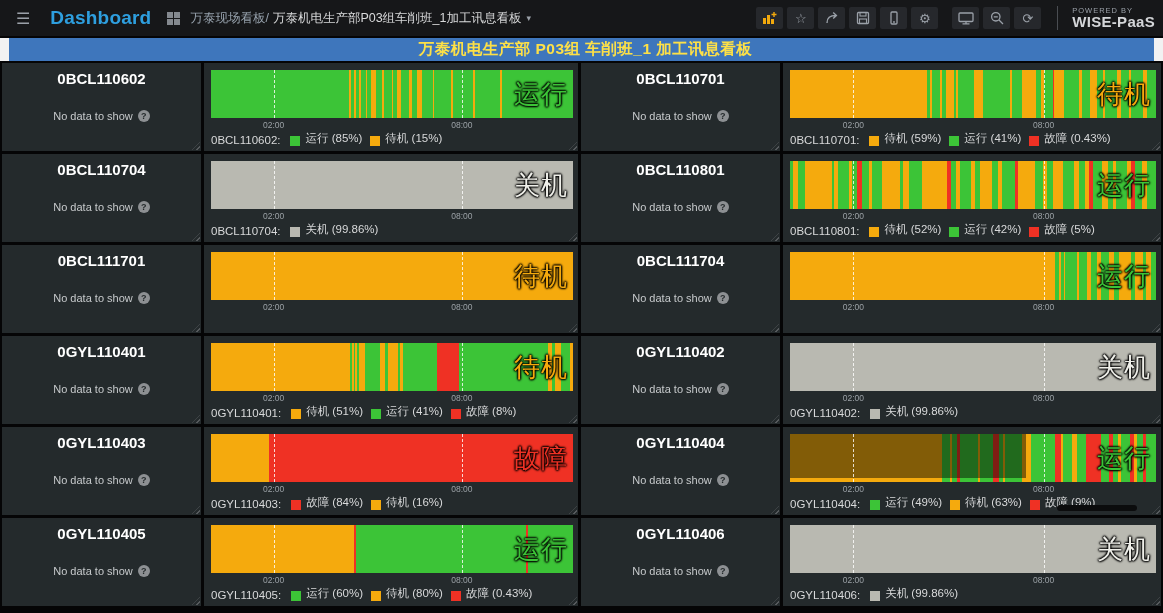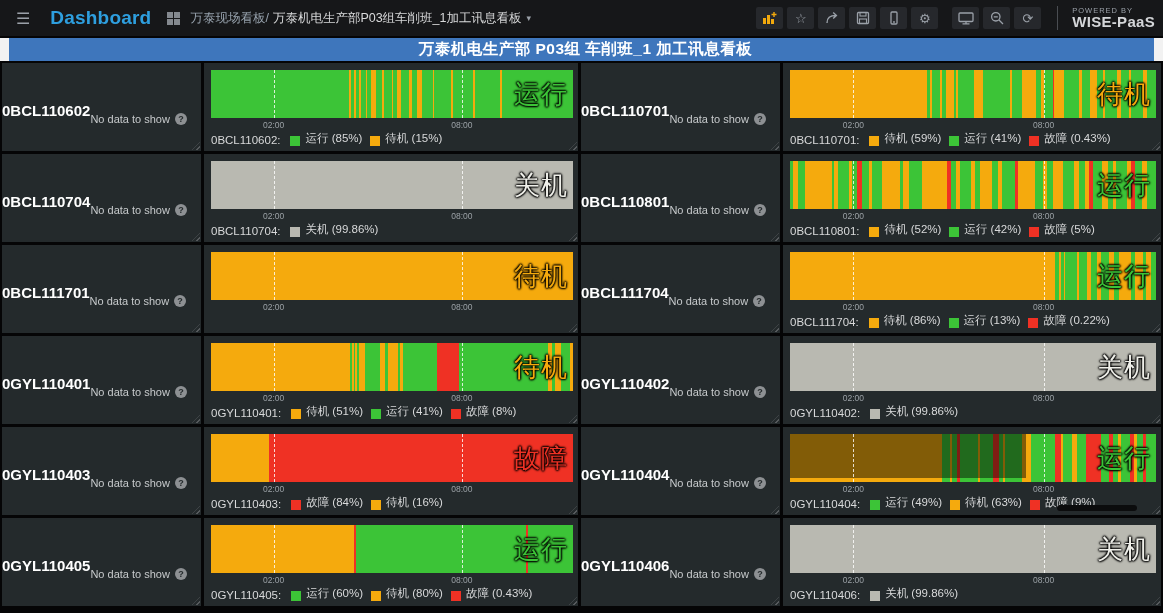--- a/index.html
+++ b/index.html
@@ -25,29 +25,29 @@
   .timebox .t-range { color:#b3b8bd; font-size:11.5px; }
   .timebox .t-refresh { color:#ed7e1e; font-size:11.5px; }
   .nav-divider { width:1px; height:24px; background:#4a4d52; margin:0 10px 0 12px; }
   .powered { text-align:left; line-height:1; }
   .powered .l1 { color:#9aa0a8; font-size:7.5px; letter-spacing:1px; }
   .powered .l2 { color:#d4d6d9; font-size:15px; font-weight:bold; letter-spacing:.3px; }
 
   
   .title-row { height:23px; display:flex; align-items:stretch; margin-top:2px; }
   .row-edge { width:9px; background:#f2f2f2; }
-  .title-bar { flex:1; background:#3e76bc; color:#ffffff; font-weight:bold; font-size:15.5px;
+  .title-bar { flex:1; background:#3e76bc; color:#fde047; font-weight:bold; font-size:15.5px;
     display:flex; align-items:center; justify-content:center; letter-spacing:.5px;padding-left:8px; }
 
   
   .grid { display:grid; grid-template-columns:199px 374px 199px 1fr; grid-auto-rows:88px;
     gap:3px; padding:2px; background:#050506; }
   .panel { background:#242a2c; position:relative; overflow:hidden; }
 
-  .info-panel { display:flex; align-items:center; }
+  .info-panel { display:flex; flex-direction:column; align-items:center; }
   .p-title { color:#fff; font-weight:bold; font-size:15px; margin-top:7px; cursor:pointer; }
   .nodata { margin-top:23px; color:#c7cacc; font-size:11px; display:flex; align-items:center; gap:5px; }
   .qmark { width:12px; height:12px; border-radius:50%; background:#8d9093; color:#242a2c;
     font-size:9px; font-weight:bold; display:flex; align-items:center; justify-content:center; cursor:pointer; }
 
   .chart-panel { padding:7px 5px 0 7px; display:flex; flex-direction:column; }
   .bar { position:relative; height:48px; display:flex; overflow:hidden; }
   .seg { height:100%; }
   .gl { position:absolute; top:0; bottom:0; width:0; border-left:1px dashed rgba(255,255,255,.8); z-index:2; }
   .status-big { position:absolute; right:5px; top:50%; transform:translateY(-50%);
@@ -436,29 +436,20 @@
         <div class="seg" style="flex-grow: 1.2; background: rgb(245, 170, 13);"></div>
         <div class="seg" style="flex-grow: 1.5; background: rgb(60, 196, 55);"></div>
         <div class="gl" style="left: 17.3%;"></div>
         <div class="gl" style="left: 69.3%;"></div>
         <div class="status-big" style="color: rgb(60, 196, 55);">运行</div>
       </div>
     <div class="axis">
         <span class="tick" style="left: 17.3%;">02:00</span>
         <span class="tick" style="left: 69.3%;">08:00</span>
       </div>
-    <div class="legend">
-      <span class="lg-name">0BCL111704:</span>
-    <span class="sq" style="background: rgb(245, 170, 13);"></span>
-        <span class="lg-txt">待机 (86%)</span>
-        <span class="sq" style="background: rgb(60, 196, 55);"></span>
-        <span class="lg-txt">运行 (13%)</span>
-        <span class="sq" style="background: rgb(239, 49, 36);"></span>
-        <span class="lg-txt">故障 (0.22%)</span>
-      </div>
     <div class="rz"></div>
   </div>
 
   <div class="panel info-panel">
     <div class="p-title">0GYL110401</div>
     <div class="nodata">
       <span class="nd-txt">No data to show</span>
       <span class="qmark">?</span>
     </div>
     <div class="rz"></div>

